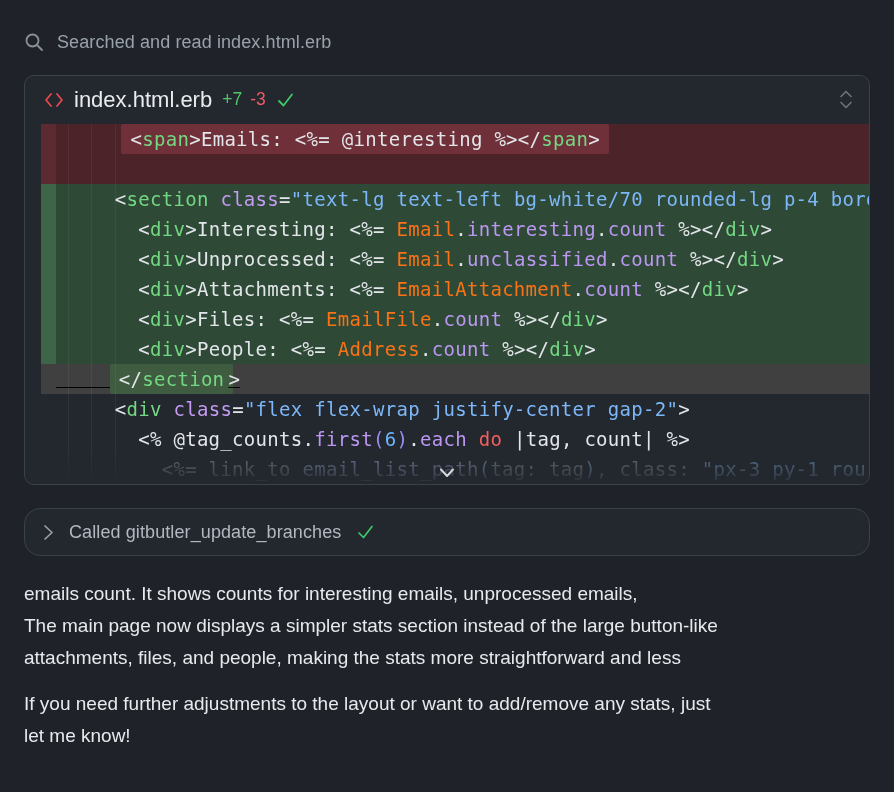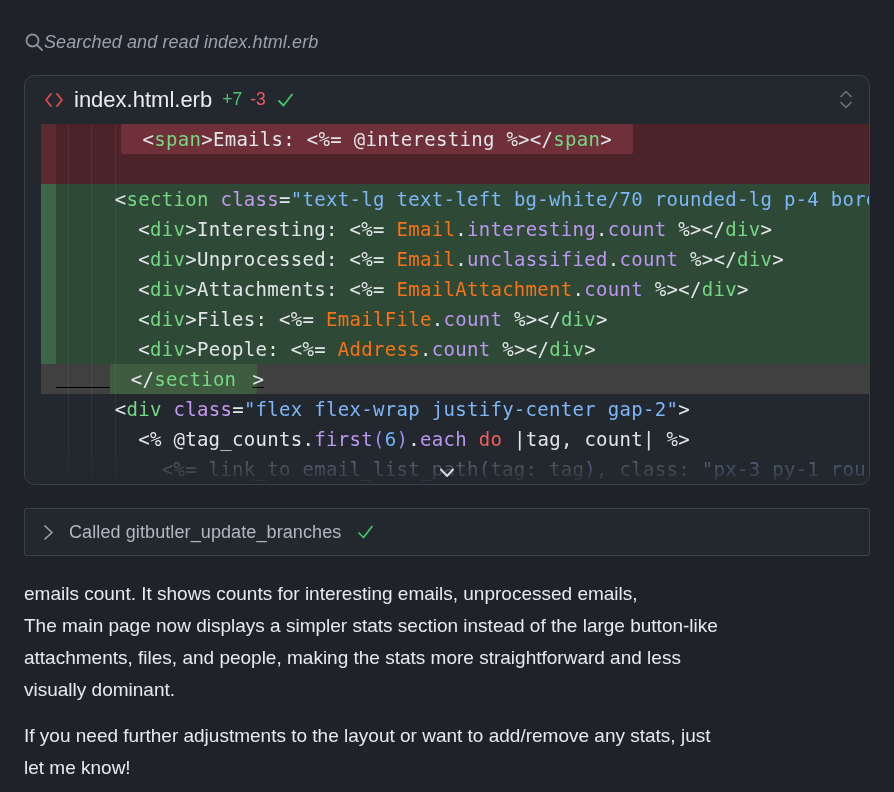--- a/index.html
+++ b/index.html
@@ -2,54 +2,54 @@
 <html><head>
 <meta charset="utf-8">
 <style>
   html,body{margin:0;padding:0;}
   body{
     width:894px;height:792px;position:relative;overflow:hidden;
     background:#1f2329;
     font-family:"Liberation Sans",sans-serif;
   }
   
-  .status-row{position:absolute;left:24px;top:30px;height:24px;display:flex;align-items:center;cursor:pointer;font-style:italic;}
+  .status-row{position:absolute;left:24px;top:30px;height:24px;display:flex;align-items:center;gap:13px;cursor:pointer;}
   .status-row .label{color:#99a1ab;font-size:18px;letter-spacing:.1px;}
   
   .diff-card{position:absolute;left:24px;top:75px;width:846px;height:410px;box-sizing:border-box;
     background:#23272e;border:1px solid #3b414a;border-radius:10px;overflow:hidden;}
   .diff-header{height:47px;display:flex;align-items:center;padding:0 16px 0 19px;gap:10px;}
   .diff-header .fname{color:#e9ecef;font-size:22px;}
   .diff-header .adds{color:#4fc76a;font-size:17.5px;}
   .diff-header .dels{color:#ef5a64;font-size:17.5px;margin-left:-2px;}
   .diff-header .spacer{flex:1;}
   
   .code-area{position:absolute;left:0;top:48px;right:0;bottom:0;}
   .code-line{position:relative;height:30px;line-height:30px;white-space:pre;overflow:hidden;
     font-family:"DejaVu Sans Mono",monospace;font-size:19px;letter-spacing:.3px;
     padding-left:15px;margin-left:16px;}
   .t-del{background:#4b2329;}
   .t-del::before{content:"";position:absolute;left:0;top:0;bottom:0;width:15px;background:#5c2b32;}
   .t-add{background:#2e4936;}
   .t-add::before{content:"";position:absolute;left:0;top:0;bottom:0;width:15px;background:#3f6549;}
   .t-mod{background:#404040;text-decoration:underline;}
-  .hl{display:inline-block;height:30px;vertical-align:top;border-radius:2px;padding:0 21px;margin:0 -5px;}
+  .hl{display:inline-block;height:30px;vertical-align:top;border-radius:2px;padding:0 9px;margin:0 -5px;}
   .t-del .hl{background:#703039;}
   .t-mod .hl{background:#3f5c41;}
   .c-p{color:#e2e5e9}.c-tag{color:#74d883}.c-attr{color:#c49af2}.c-meth{color:#bb97f2}
   .c-str{color:#7db7f8}.c-const{color:#f97316}.c-kw{color:#f25f5f}.c-num{color:#6cb6ff}
   .c-par{color:#9b8cf2}.c-dim{color:#70767e}.c-dimp{color:#767f9b}.c-dimb{color:#6d84a8}.c-dims{color:#65819f}
   .indent-guide{position:absolute;top:0;bottom:0;width:1px;background:rgba(255,255,255,.055);z-index:2;}
   .code-fade{position:absolute;left:0;right:0;bottom:0;height:36px;z-index:3;
     background:linear-gradient(180deg,rgba(35,39,46,0),rgba(35,39,46,.92));}
   .expand-btn{position:absolute;left:50%;transform:translateX(-50%);bottom:5px;z-index:4;cursor:pointer;
     background:none;border:none;padding:0;line-height:0;}
   
   .tool-card{position:absolute;left:24px;top:508px;width:846px;height:48px;box-sizing:border-box;
-    background:#23272e;border:1px solid #3b414a;border-radius:2px;
+    background:#23272e;border:1px solid #3b414a;border-radius:16px;
     display:flex;align-items:center;padding:0 18px;gap:15px;cursor:pointer;}
   .tool-card .label{color:#b2b8c0;font-size:18px;letter-spacing:.1px;}
   
   .answer{position:absolute;left:24px;top:578px;width:846px;color:#e7eaed;font-size:19px;}
   .para{margin:0 0 14px 0;}
   .pline{height:32px;line-height:32px;white-space:pre;}
   svg{display:block;}
 </style>
 </head>
 <body>
@@ -127,19 +127,18 @@
       <polyline points="3,10 7.5,14.5 16,3.5" fill="none" stroke="#3ec968" stroke-width="1.7" stroke-linecap="round" stroke-linejoin="round"></polyline>
     </svg>
   </span>
 </div>
 
 <div class="answer">
     <div class="para">
       <div class="pline">emails count. It shows counts for interesting emails, unprocessed emails,</div>
       <div class="pline">The main page now displays a simpler stats section instead of the large button-like</div>
       <div class="pline">attachments, files, and people, making the stats more straightforward and less</div>
-      <div class="pline">visually dominant.</div>
     </div>
     <div class="para">
       <div class="pline">If you need further adjustments to the layout or want to add/remove any stats, just</div>
       <div class="pline">let me know!</div>
     </div>
   </div>
 
 </body></html>

